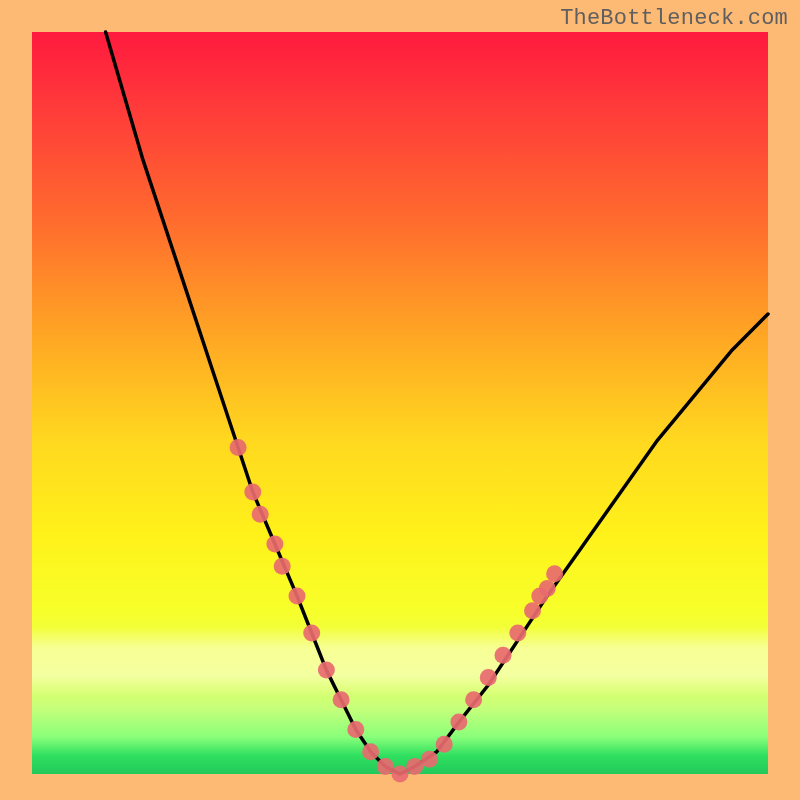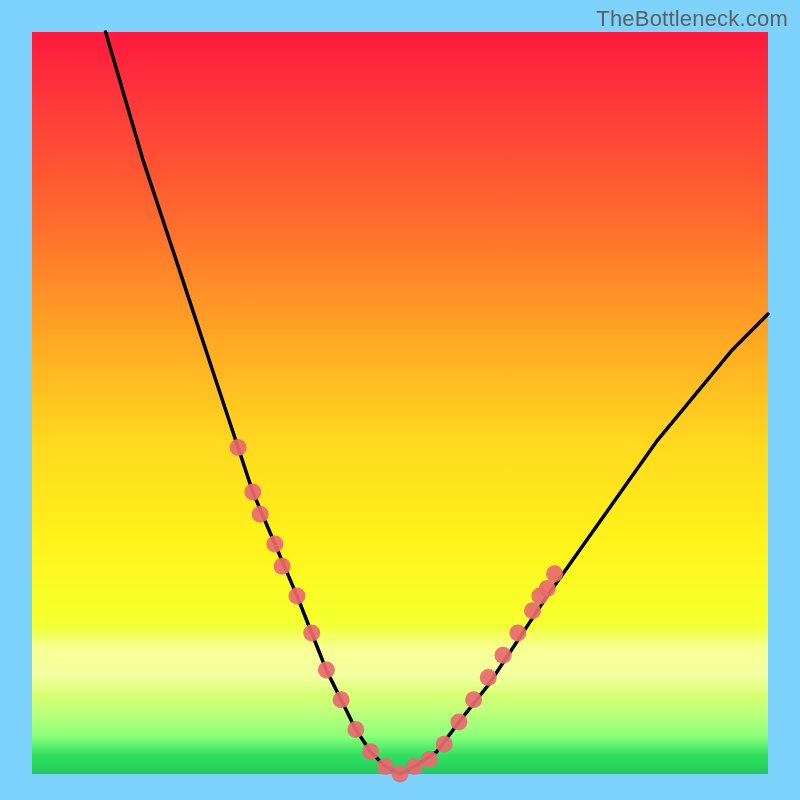--- a/index.html
+++ b/index.html
@@ -7,21 +7,22 @@
     padding: 0;
     width: 800px;
     height: 800px;
     overflow: hidden;
     background: #000;
     font-family: Arial, Helvetica, sans-serif;
   }
   .frame {
     position: absolute;
     inset: 0;
-    background: #7dd3fc;
+    background: #fdba74;
+    font-family: Liberation Mono, monospace;
   }
   .plot {
     position: absolute;
     left: 32px;
     top: 32px;
     width: 736px;
     height: 742px;
     
     background: linear-gradient(to bottom,
       #ff1a3e 0%,

